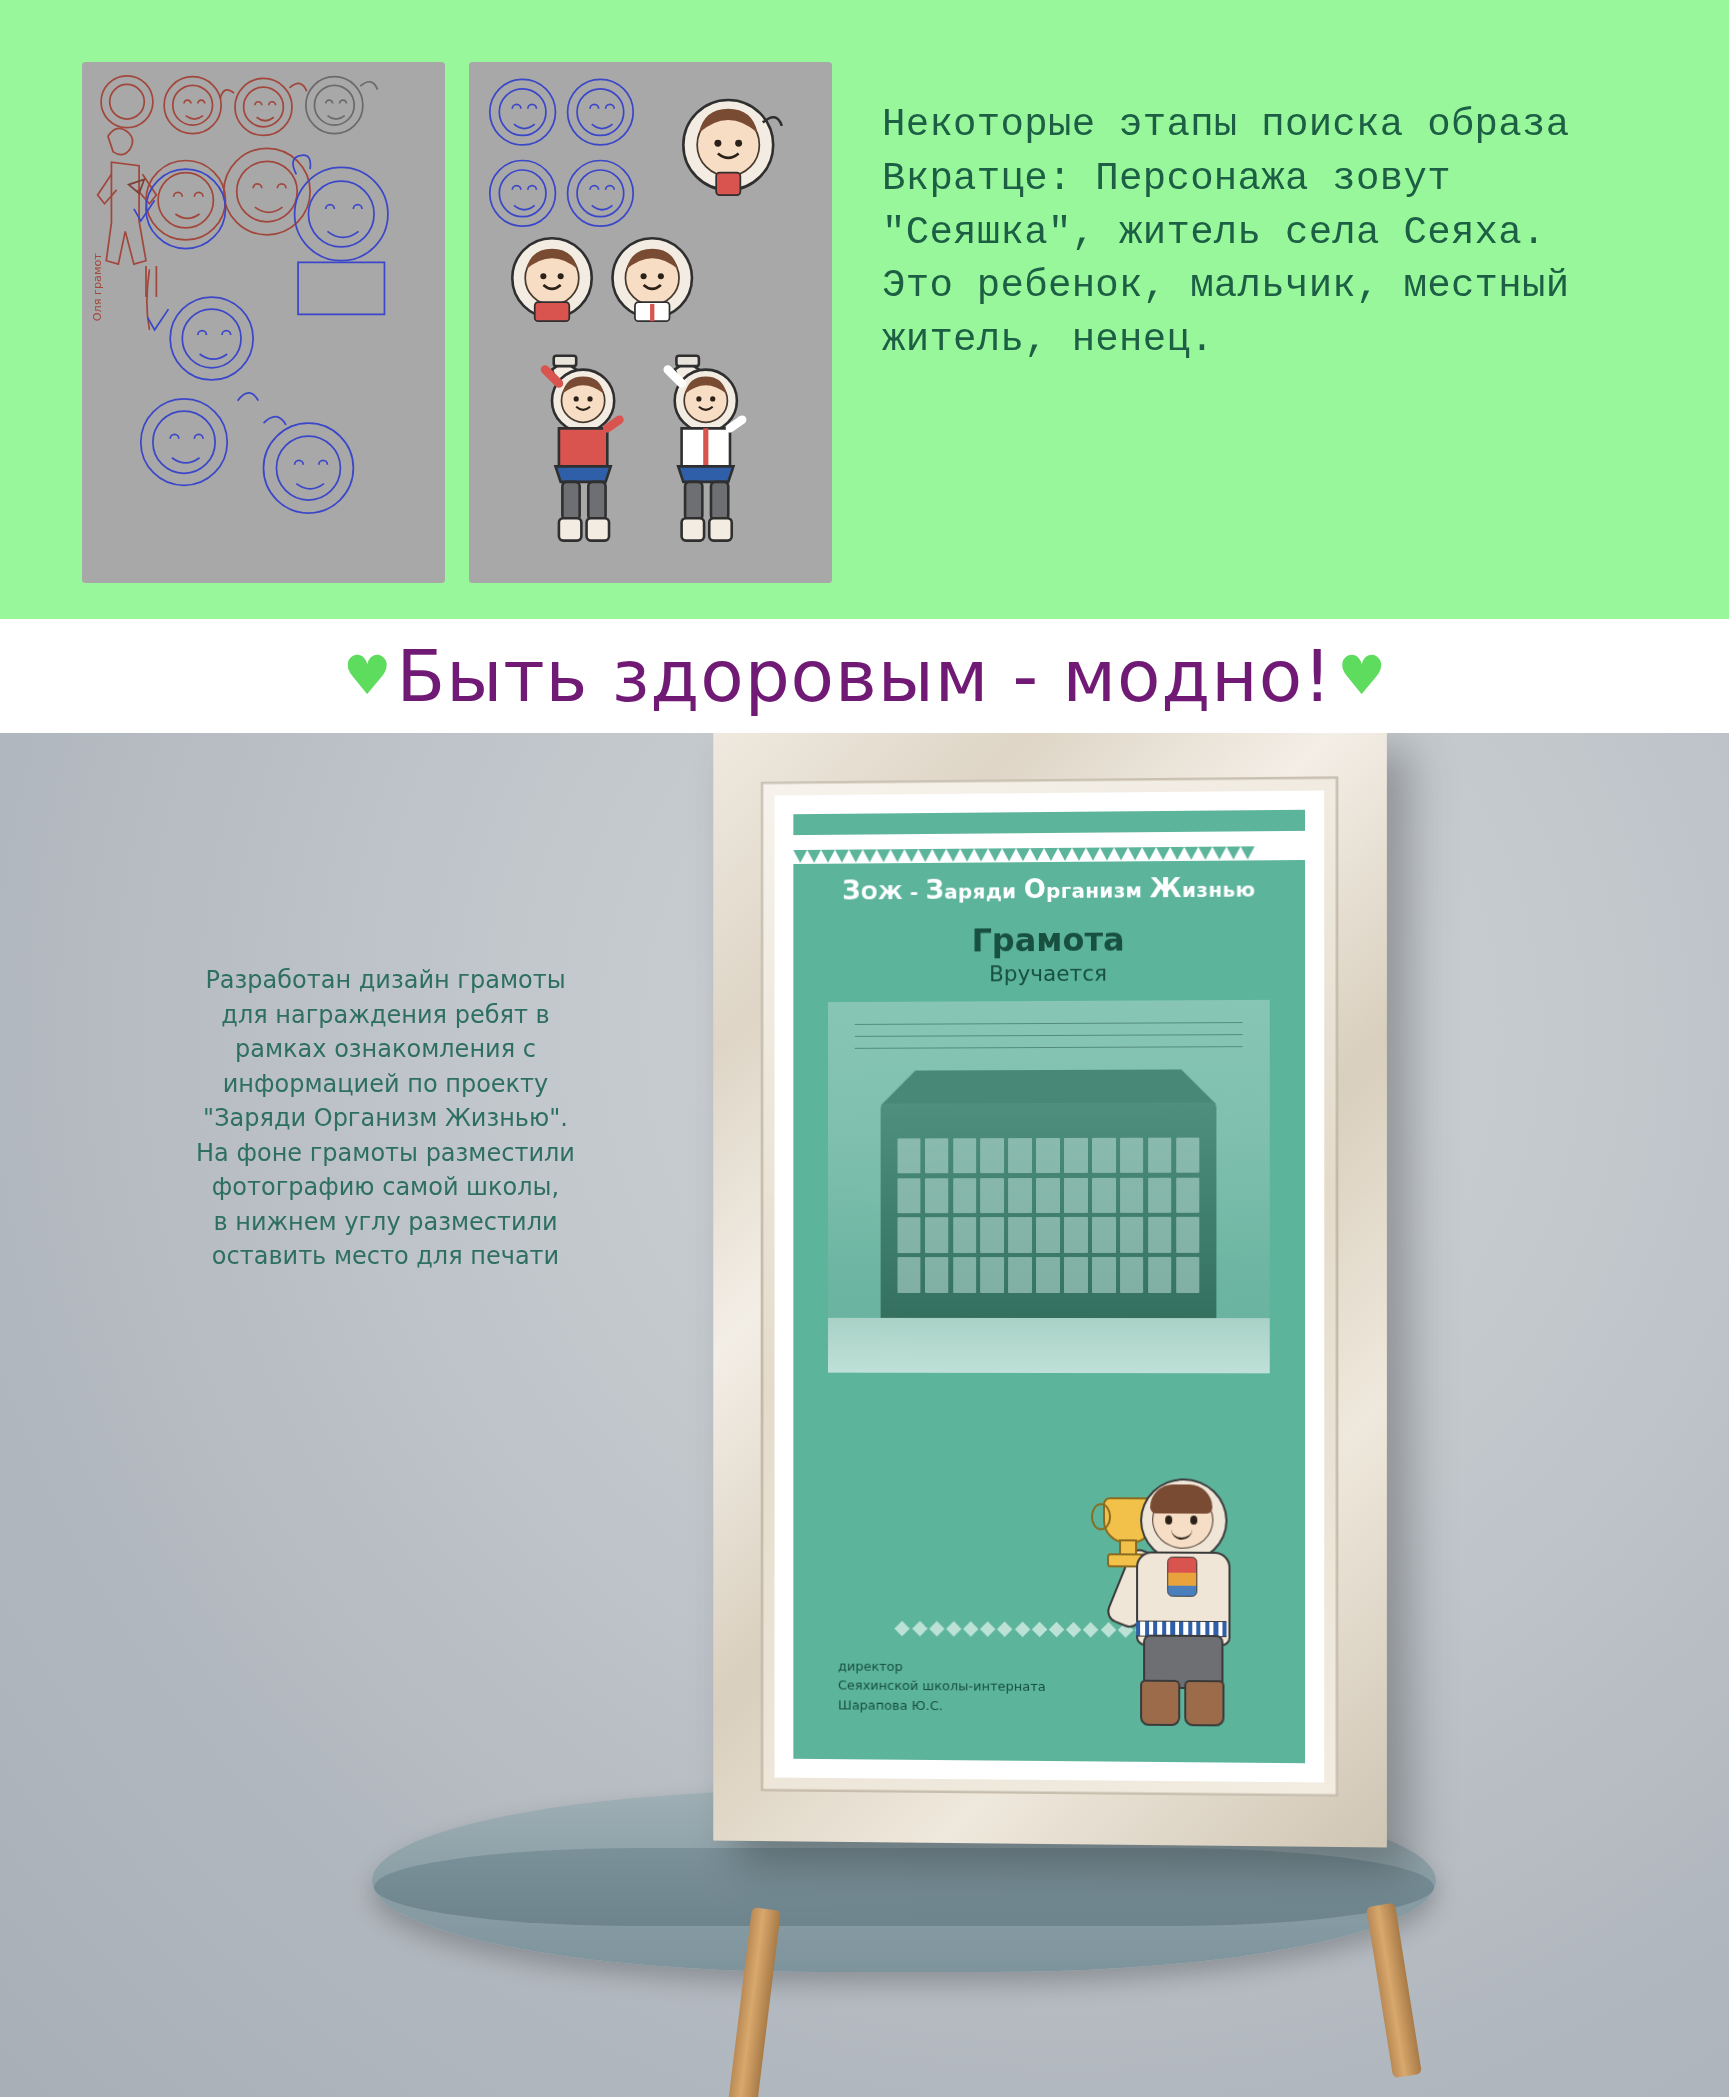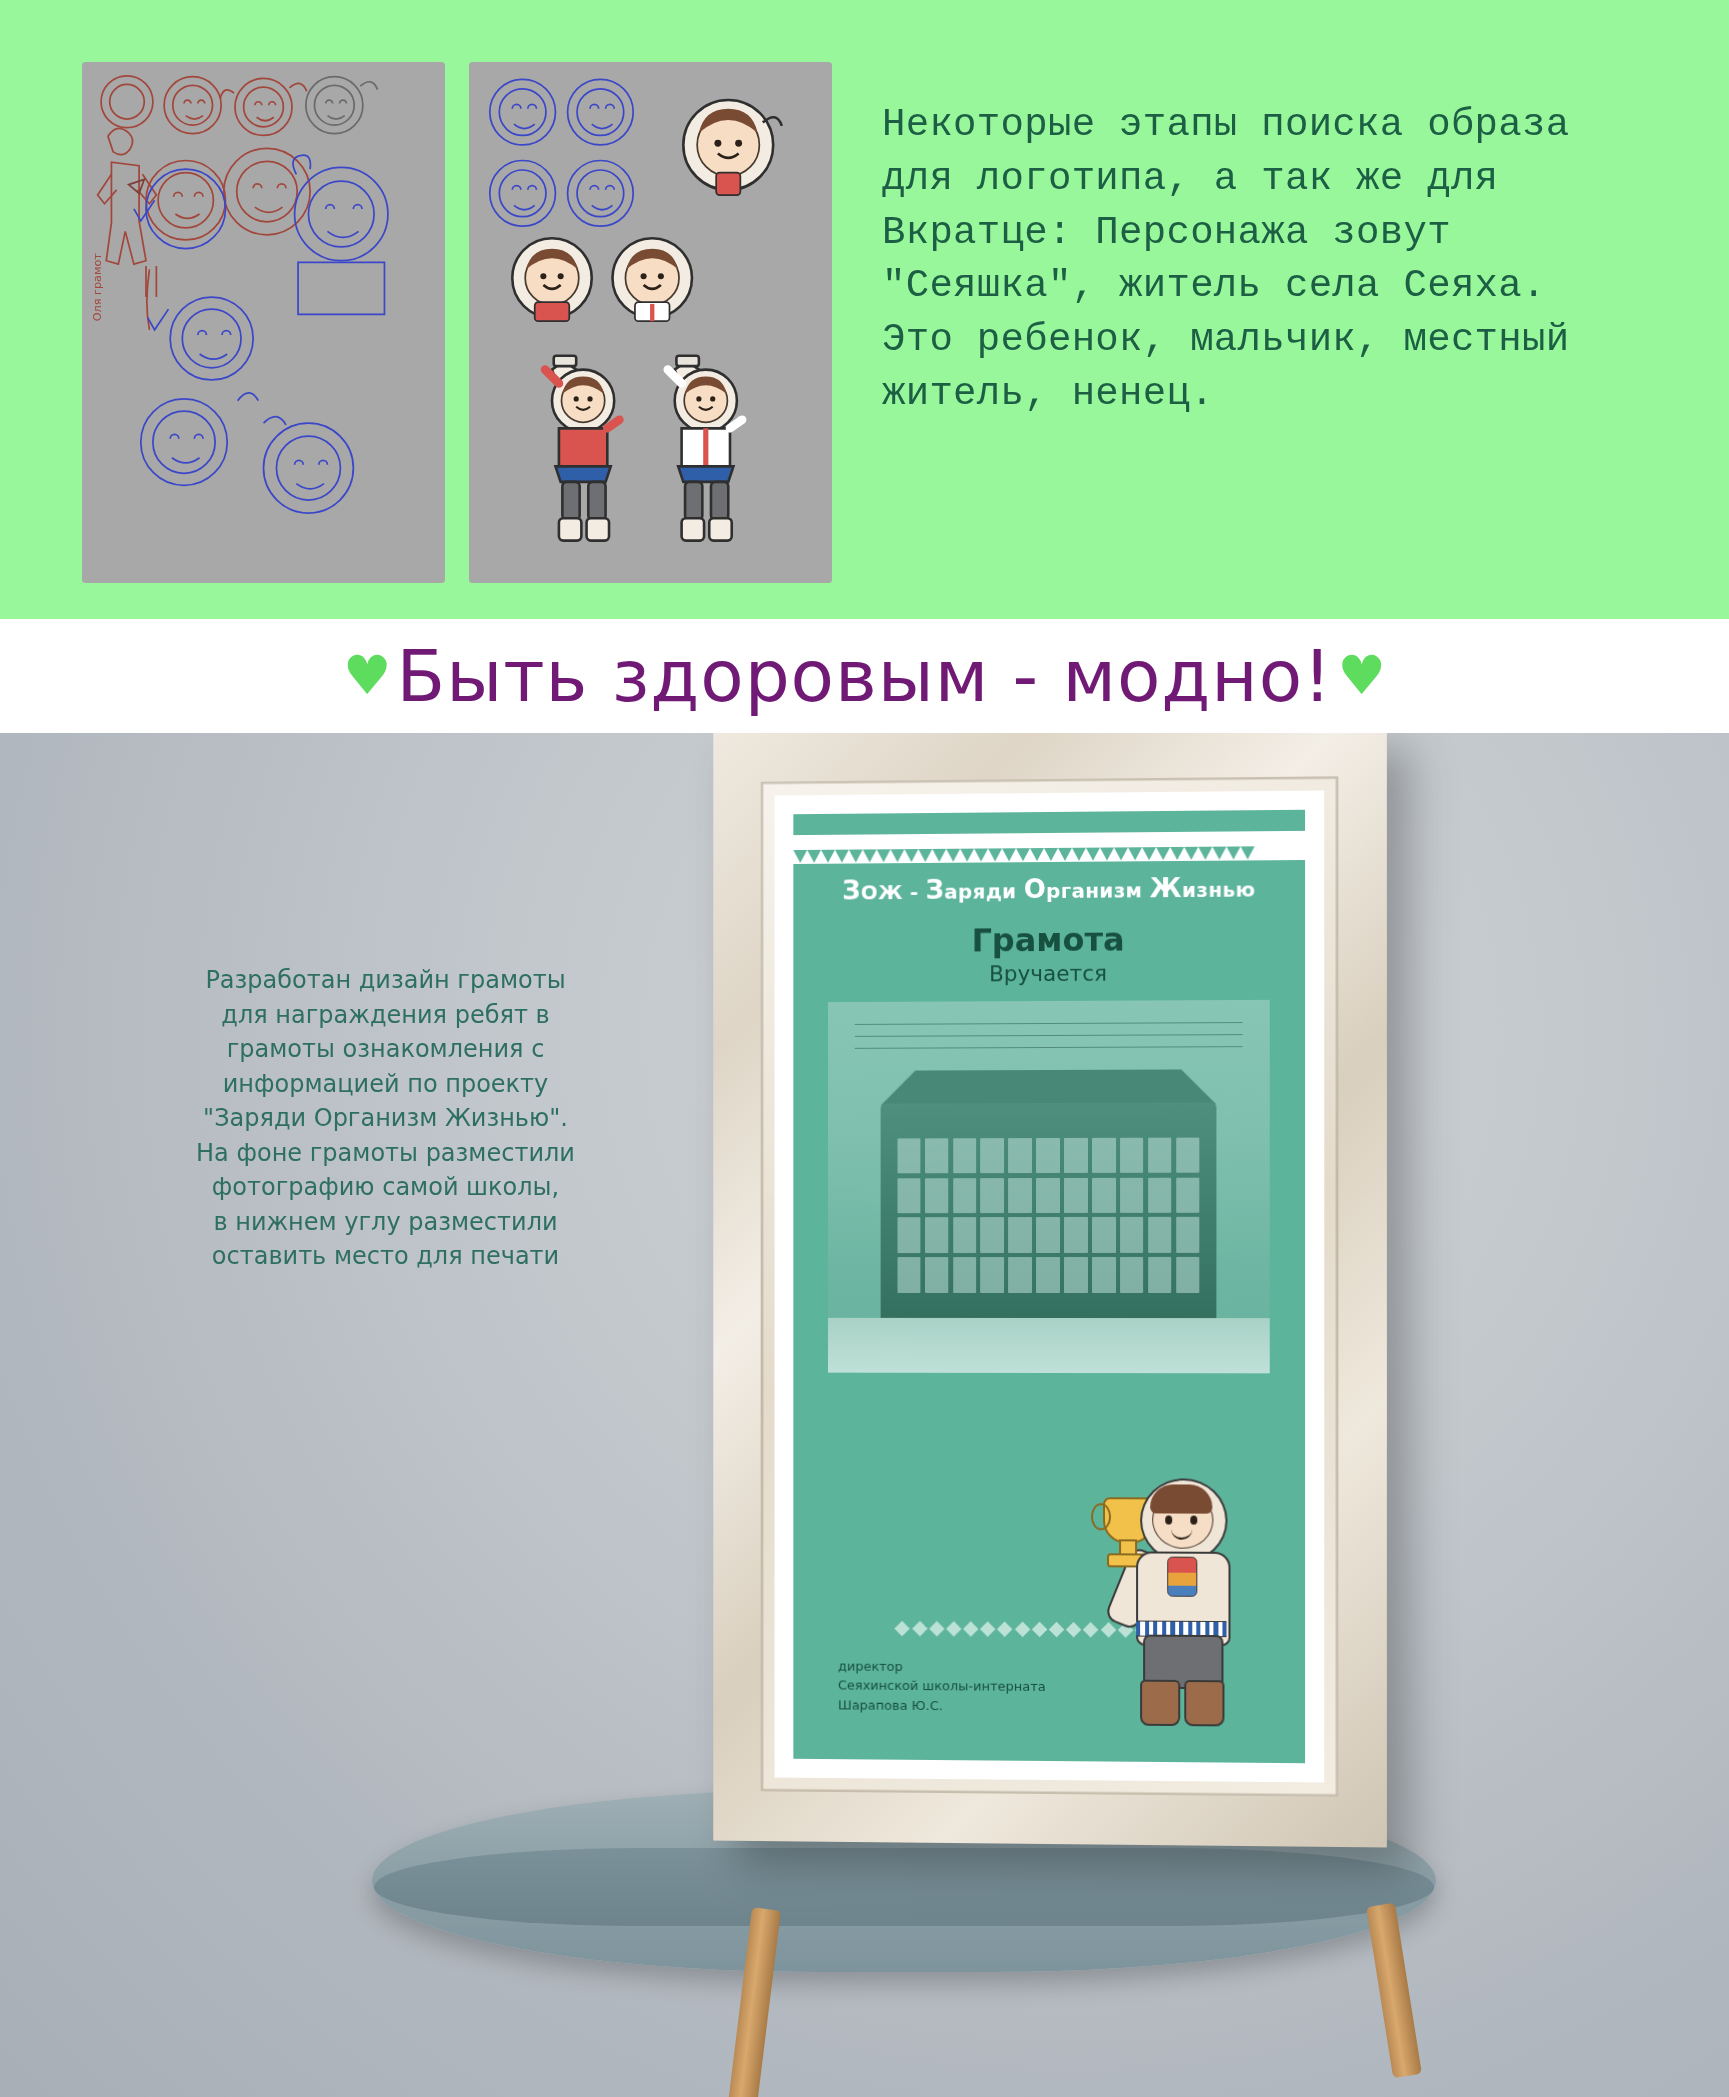--- a/index.html
+++ b/index.html
@@ -594,42 +594,41 @@
         <rect x="250" y="486" width="20" height="44" rx="5" fill="#6d6f73" stroke="#2f2f2f" stroke-width="3"></rect>
         <rect x="280" y="486" width="20" height="44" rx="5" fill="#6d6f73" stroke="#2f2f2f" stroke-width="3"></rect>
         <rect x="246" y="528" width="26" height="26" rx="5" fill="#f3ece2" stroke="#2f2f2f" stroke-width="3"></rect>
         <rect x="278" y="528" width="26" height="26" rx="5" fill="#f3ece2" stroke="#2f2f2f" stroke-width="3"></rect>
       </g>
     </svg>
   </div>
 
   <div class="intro-text">
     <p>Некоторые этапы поиска образа</p>
-    <p>для логотипа, а так же для</p>
     <p>Вкратце: Персонажа зовут</p>
     <p>"Сеяшка", житель села Сеяха.</p>
     <p>Это ребенок, мальчик, местный</p>
     <p>житель, ненец.</p>
   </div>
 </div>
 
 <div class="banner">
   <div class="banner-inner">
     <span class="heart">♥</span>
     <span class="banner-title">Быть здоровым - модно!</span>
     <span class="heart">♥</span>
   </div>
 </div>
 
 <div class="photo-section">
 
   <div class="desc-text">
     <p>Разработан дизайн грамоты</p>
     <p>для награждения ребят в</p>
-    <p>грамоты ознакомления с</p>
+    <p>рамках ознакомления с</p>
     <p>информацией по проекту</p>
     <p>"Заряди Организм Жизнью".</p>
     <p>На фоне грамоты разместили</p>
     <p>фотографию самой школы,</p>
     <p>в нижнем углу разместили</p>
     <p>оставить место для печати</p>
   </div>
 
   <div class="table-top"></div>
   <div class="table-edge"></div>

